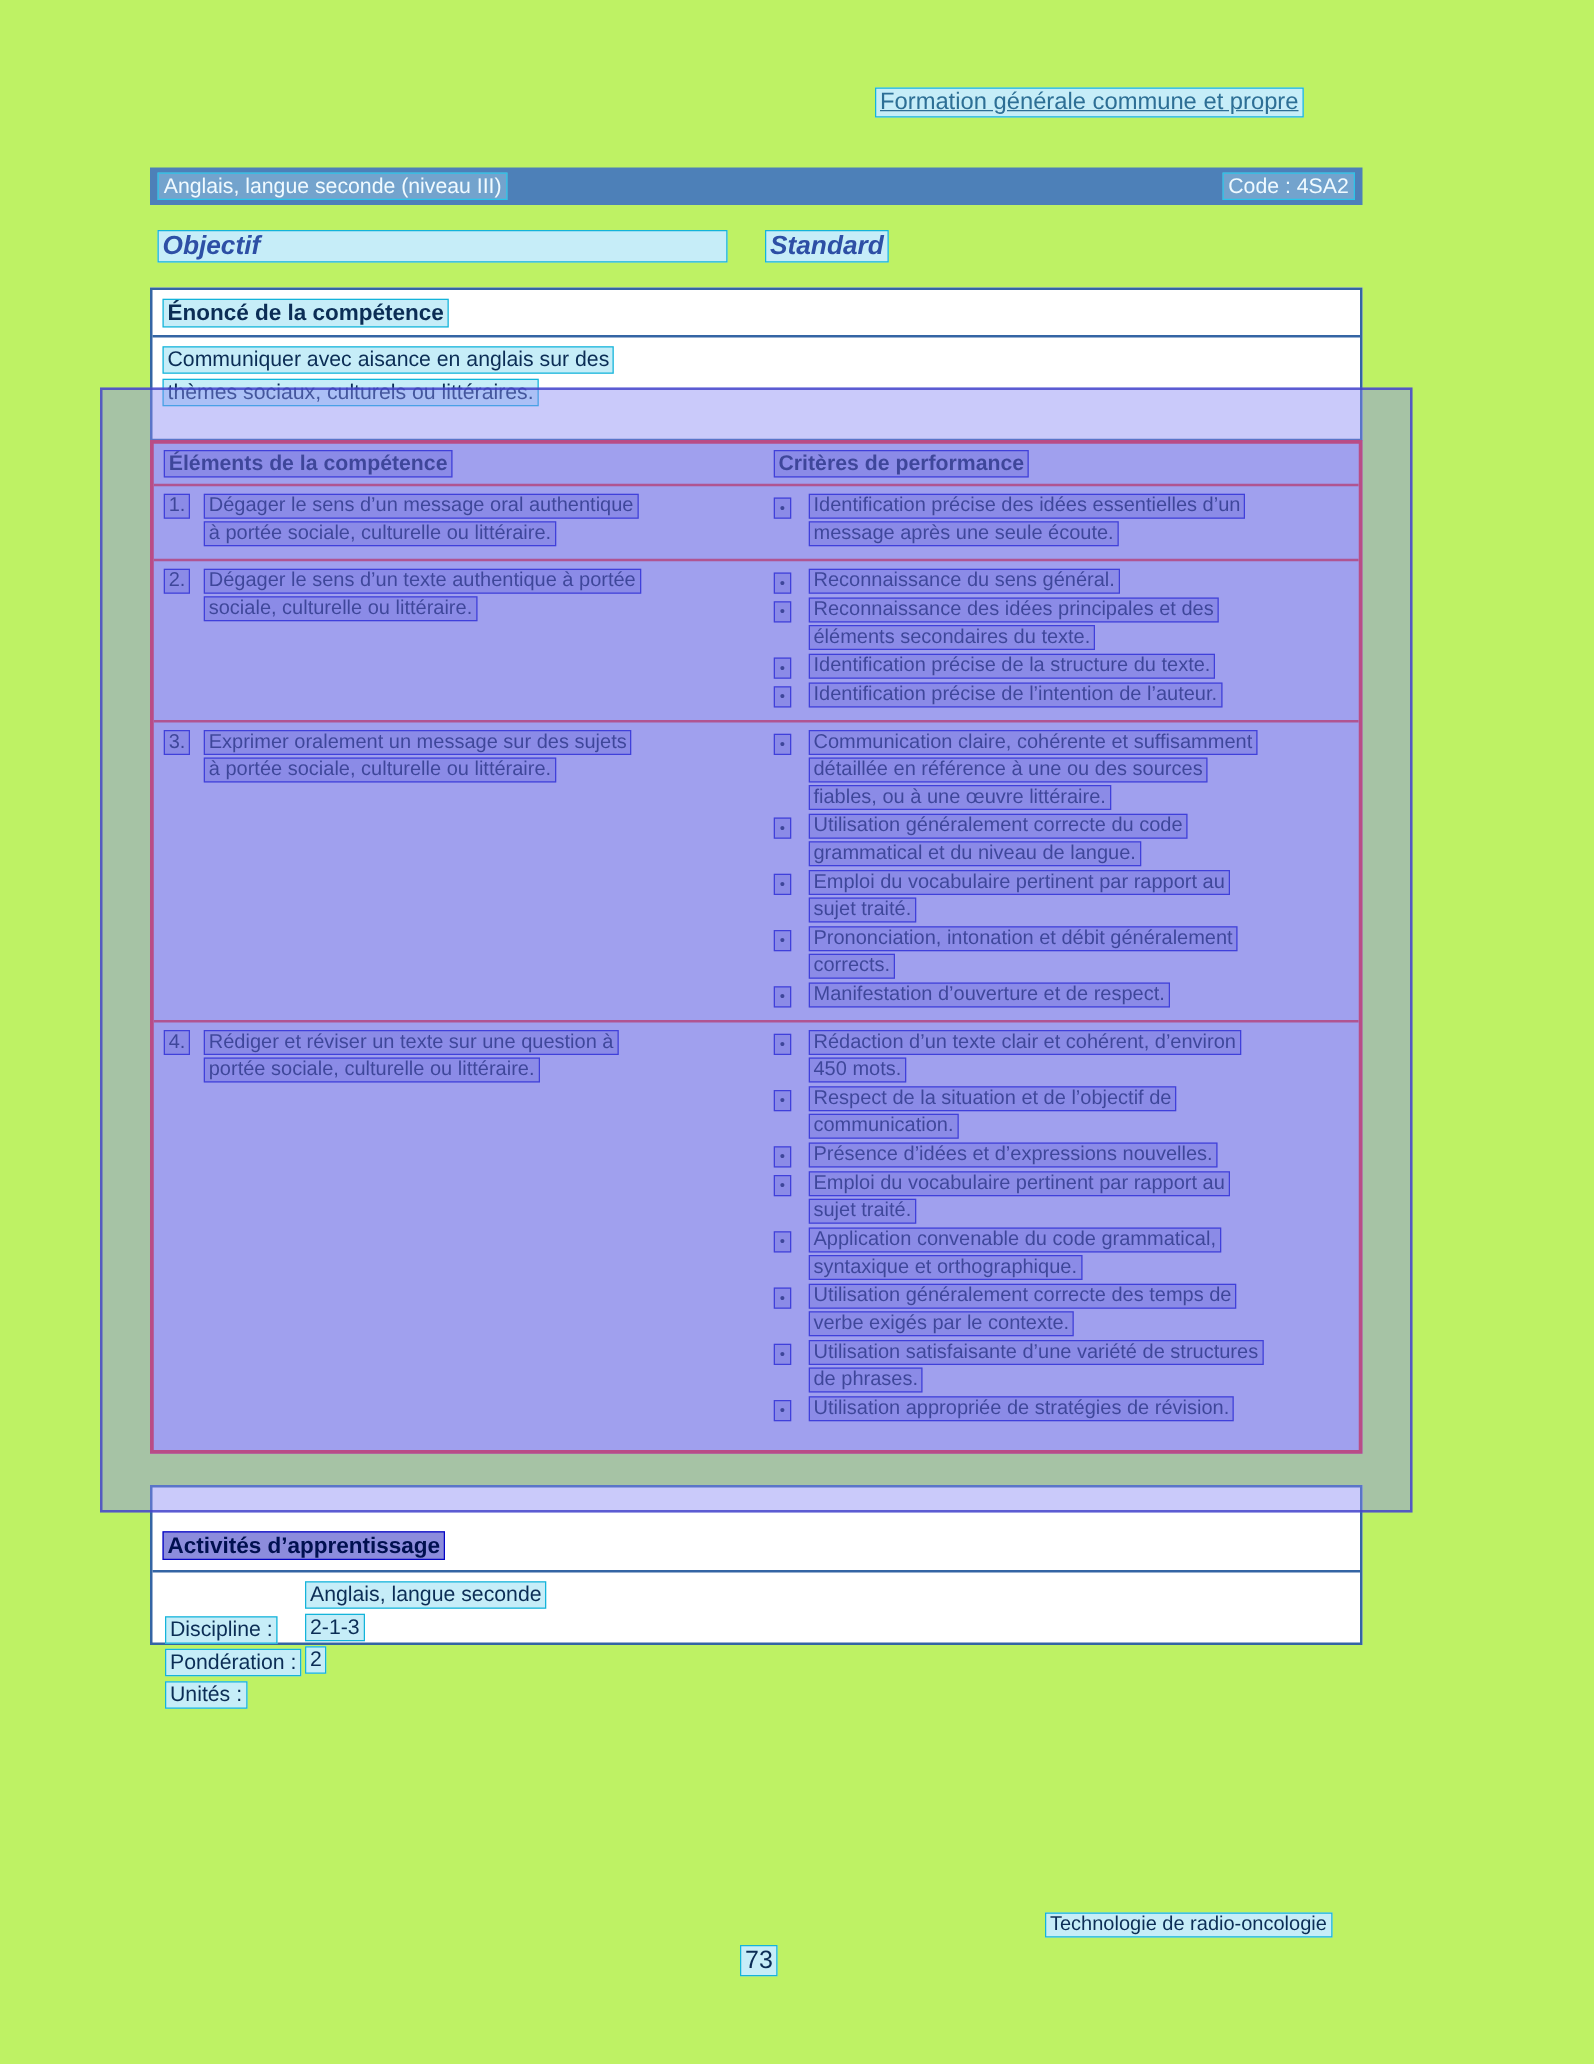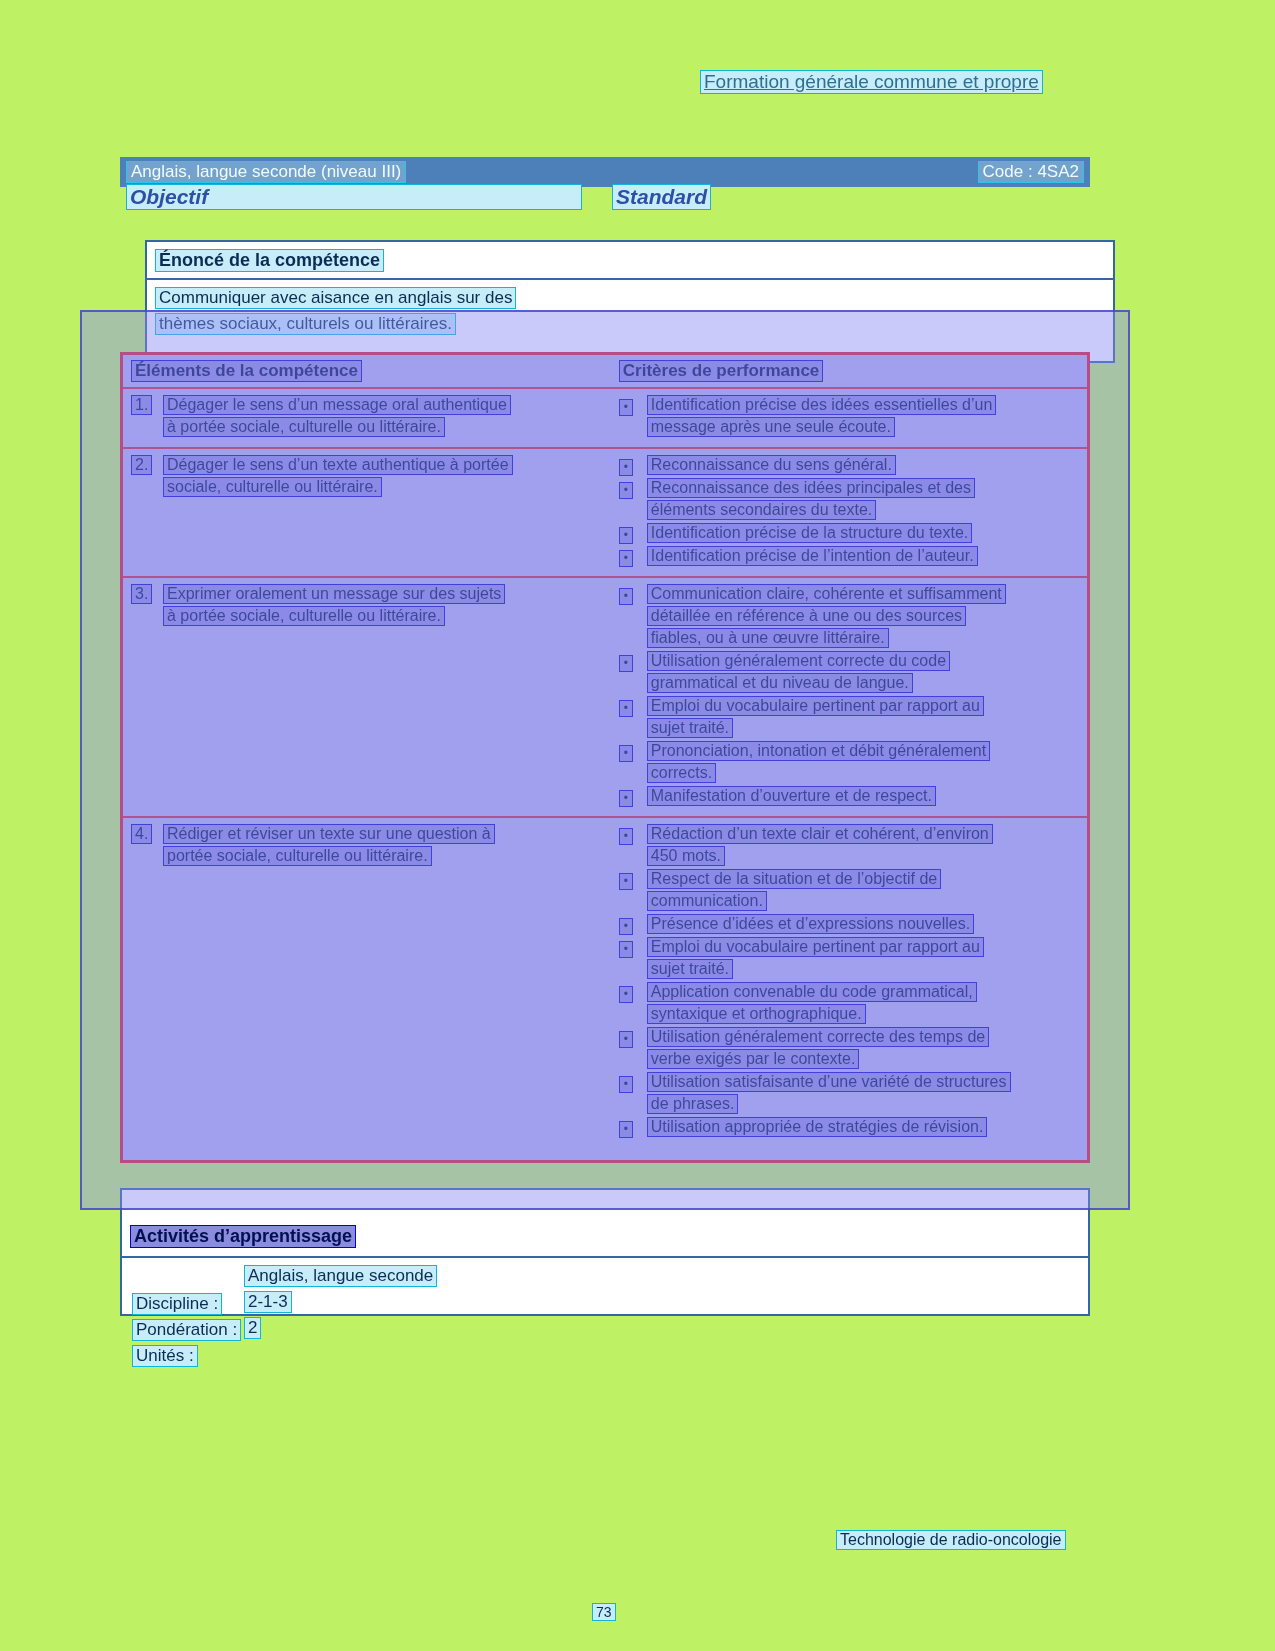--- a/index.html
+++ b/index.html
@@ -10,28 +10,28 @@
   
   .hl{display:inline-block;background:#c6edf8;border:1px solid #14b4da;padding:0 3px;}
   .hlT{display:inline-block;background:#8c8cdc;border:1px solid #0505c5;padding:0 3px;color:#001050;}
   .hlBar{display:inline-block;background:rgba(205,245,255,.30);border:1px solid #2cc4e8;padding:0 4px;color:#f0faff;}
   .underline{text-decoration:underline;}
   .bold{font-weight:bold;}
 
   .header-right{position:absolute;top:70px;left:700px;font-size:19px;color:#2d6f95;}
 
   .titlebar{position:absolute;top:134px;left:120px;width:970px;height:30px;background:#4d80b8;
-            display:flex;justify-content:space-between;align-items:center;padding:0 6px;font-size:17px;margin-top:23px;}
+            display:flex;justify-content:space-between;align-items:center;padding:0 6px;font-size:17px;}
 
   .objstd{position:absolute;top:184px;left:126px;display:flex;font-size:21px;font-weight:bold;
           font-style:italic;color:#2d4fa5;}
   .objectif{min-width:456px;}
   .standard{margin-left:30px;}
 
-  .enonce-box{position:absolute;top:240px;left:120px;width:970px;height:123px;border:2px solid #3465a4;background:#fff;margin-left:25px;}
+  .enonce-box{position:absolute;top:230px;left:120px;width:970px;height:123px;border:2px solid #3465a4;background:#fff;}
   .box-title{height:38px;border-bottom:2px solid #3465a4;display:flex;align-items:center;padding-left:8px;}
   .btitle{font-size:18px;font-weight:bold;}
   .box-content{padding:7px 8px;font-size:17px;}
   .box-content .line{height:26px;white-space:nowrap;}
   .line .hl,.line .hlT{line-height:20px;}
 
   .ctable{position:absolute;top:352px;left:120px;width:970px;height:811px;border:3px solid #e01b2d;
           background:#b2b2ea;overflow:hidden;}
   .thead{display:grid;grid-template-columns:50.6% 49.4%;height:34px;align-items:center;
          border-bottom:2px solid #cf2840;font-size:17px;}
@@ -54,21 +54,21 @@
            z-index:50;pointer-events:none;}
 
   .activites-box{position:absolute;top:1188px;left:120px;width:970px;height:128px;
                  border:2px solid #3465a4;background:#fff;}
   .activites-box .box-title{height:42px;margin-top:26px;}
   .fields{padding:7px 0 0 10px;font-size:17px;}
   .field{display:flex;height:26px;}
   .flabel{width:112px;margin-top:28px;}
 
   .footer-right{position:absolute;top:1530px;left:836px;font-size:16px;}
-  .pagenum{position:absolute;top:1556px;left:592px;font-size:14px;margin-top:47px;}
+  .pagenum{position:absolute;top:1556px;left:592px;font-size:20px;}
 </style>
 </head>
 <body>
 
 <div class="page">
 
   <div class="header-right">
     <span class="hl underline">Formation générale commune et propre</span>
   </div>
 

